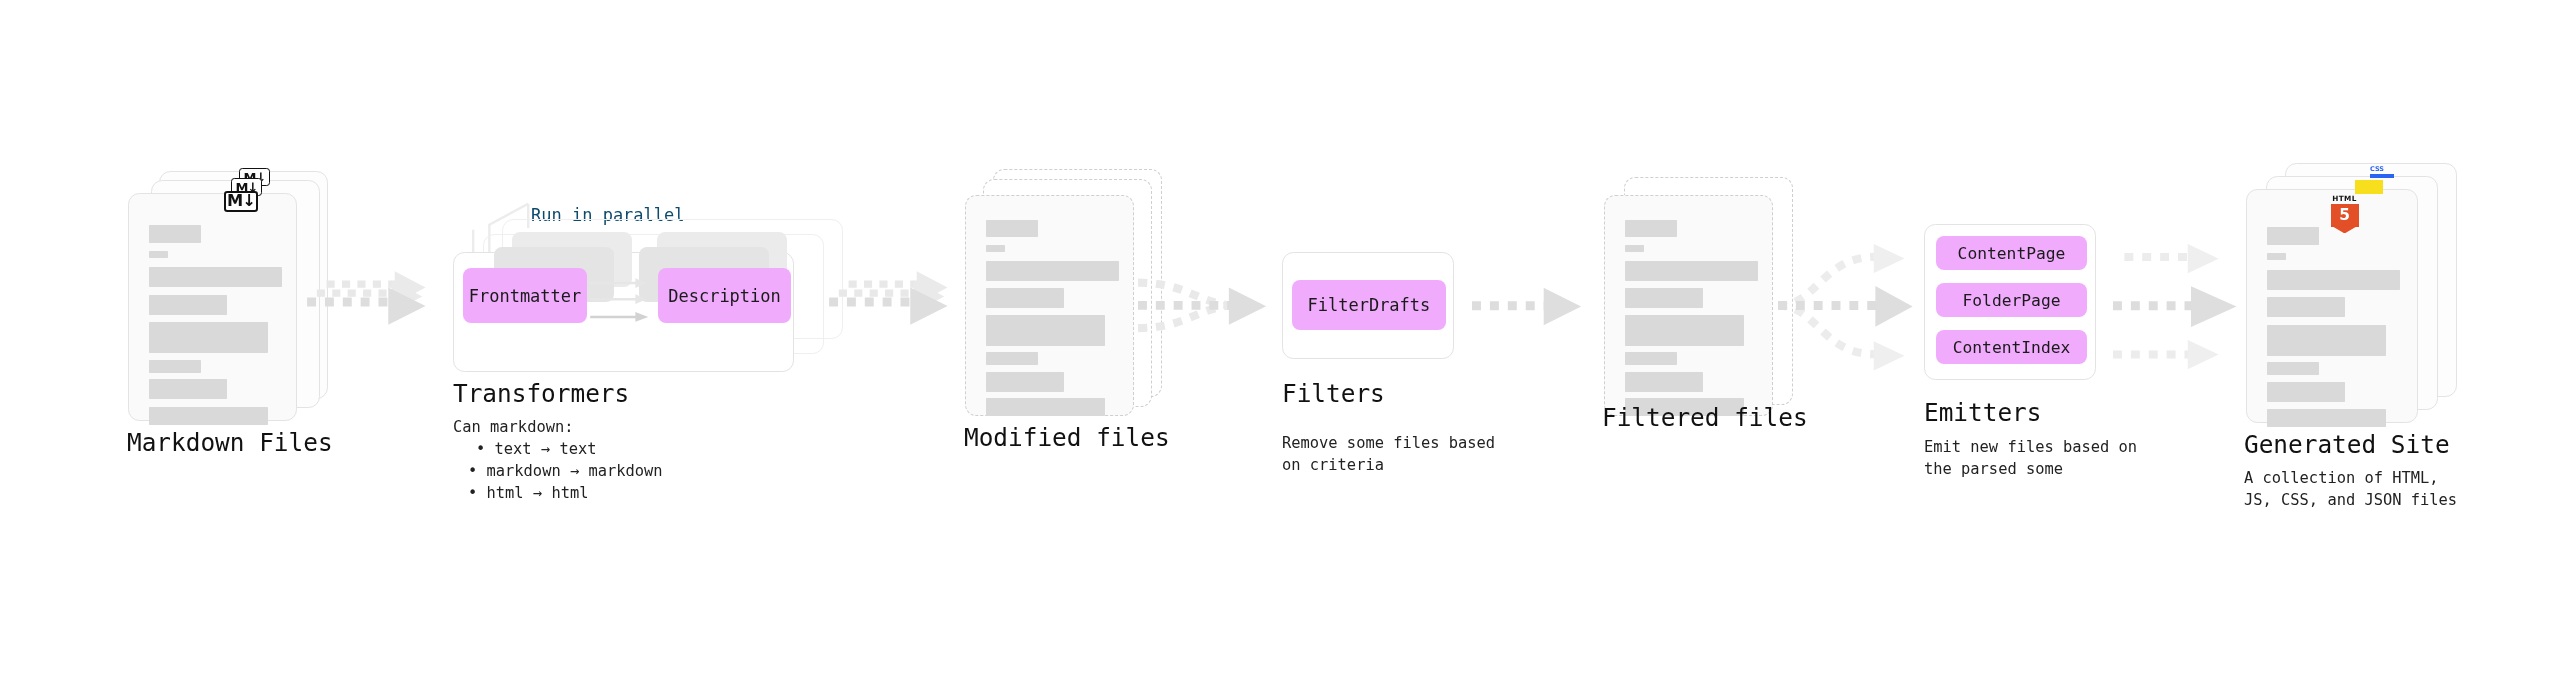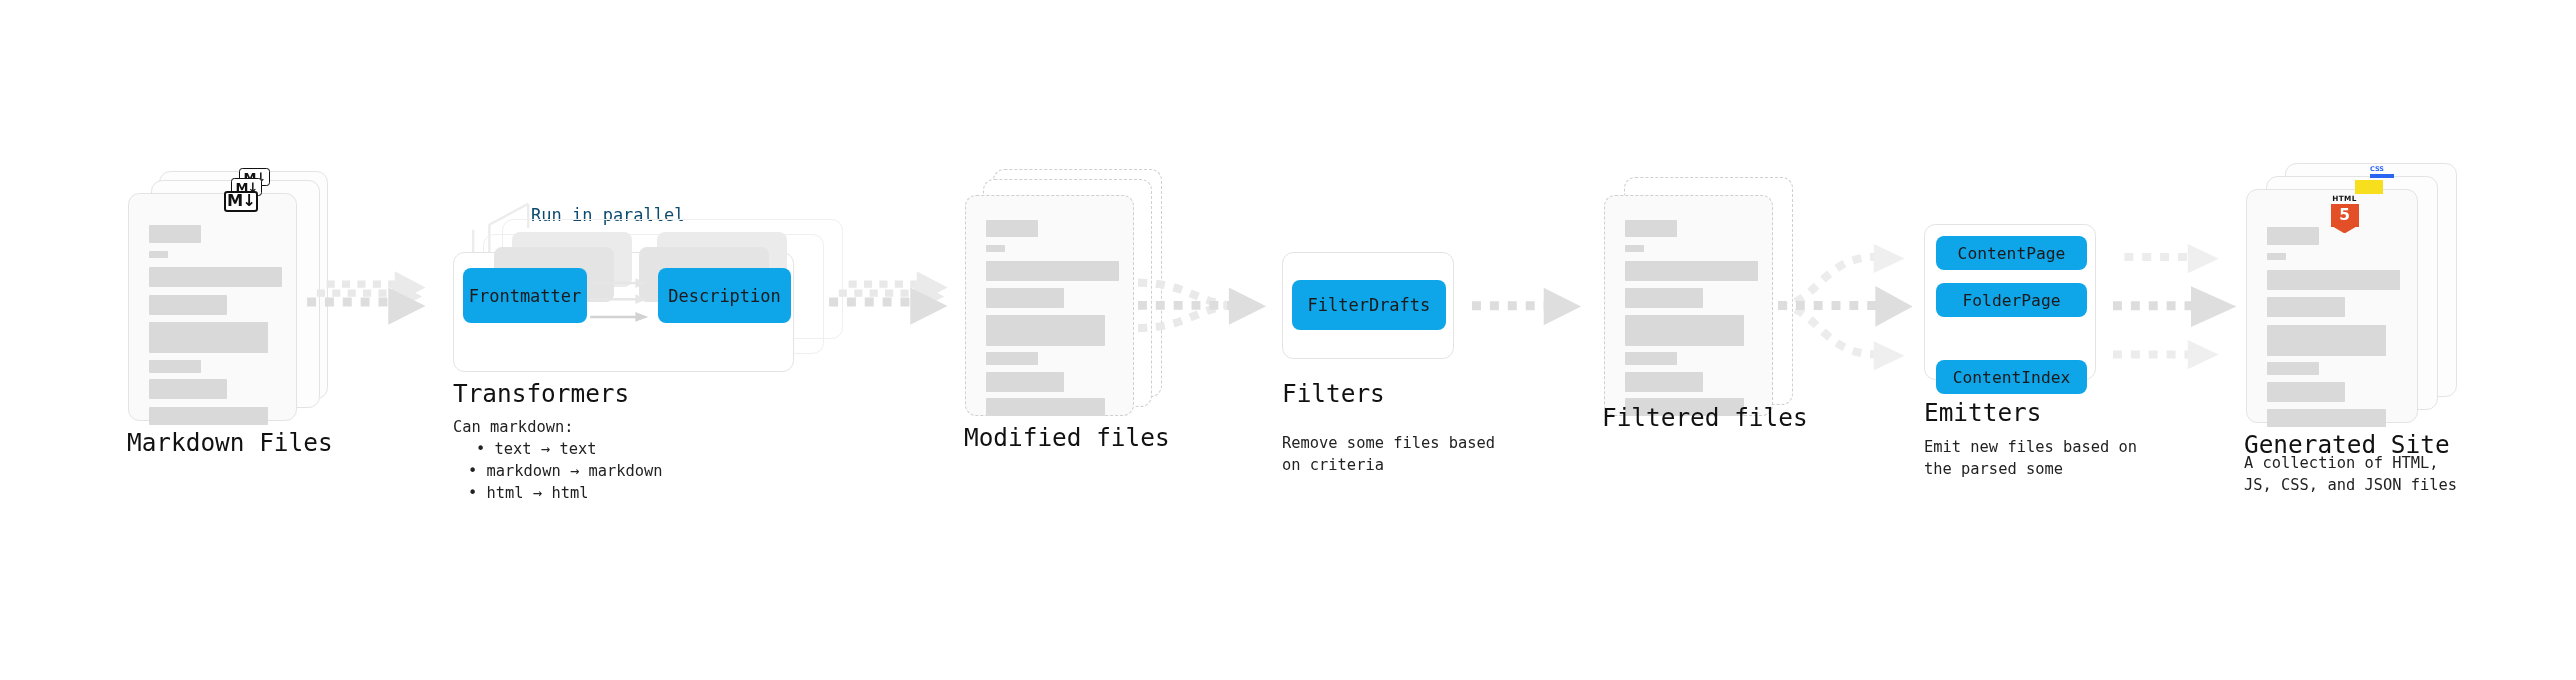--- a/index.html
+++ b/index.html
@@ -48,21 +48,21 @@
   .css-badge{ position:absolute; }
   .css-badge .ct{ font-family:"DejaVu Sans","Liberation Sans",sans-serif; font-weight:700;
                   color:#2965f1; }
   .css-badge .cbar{ background:#2965f1; }
   .js-badge{ position:absolute; background:#f7df1e; }
 
   
   .gbox{ position:absolute; background:#ffffff; border:1.6px solid #e3e3e3; border-radius:11.4px; }
   .gbox.ghost{ background:transparent; border-color:#efefef; }
   .chip{
-    position:absolute; background:#0ea5e9; border-radius:8.1px;
+    position:absolute; background:#f0abfc; border-radius:8.1px;
     display:flex; align-items:center; justify-content:center;
     color:#1a1a1a; white-space:nowrap;
   }
   .chip.ghost{ background:#ebebeb; color:transparent; }
   .chip.ghost2{ background:#e4e4e4; color:transparent; }
 
   
   .title{ position:absolute; color:#111; font-size:24.4px; letter-spacing:0px; white-space:nowrap; }
   .sub{ position:absolute; color:#222; font-size:15.4px; line-height:1.45; white-space:pre; }
   .faint{ position:absolute; color:#0c4a6e; font-size:17px; white-space:nowrap; }
@@ -226,21 +226,21 @@
         <path d="M118 6 L156 24 L118 42 Z"></path>
         <path d="M118 126 L156 144 L118 162 Z"></path>
       </g>
     <path d="M0 82 H124" fill="none" stroke="#dddddd" stroke-width="11" stroke-dasharray="11 11"></path>
     <path d="M120 58 L166 83 L120 108 Z" fill="#dedede"></path>
   </svg>
 
   <div class="gbox" style="left:1924px; top:224px; width:172px; height:156px;"></div>
   <div class="chip" style="left:1936px; top:236px; width:151px; height:34px; font-size:16.3px;">ContentPage</div>
   <div class="chip" style="left:1936px; top:283px; width:151px; height:34px; font-size:16.3px;">FolderPage</div>
-  <div class="chip" style="left:1936px; top:330px; width:151px; height:34px; font-size:16.3px;margin-top:30px;">ContentIndex</div>
+  <div class="chip" style="left:1936px; top:330px; width:151px; height:34px; font-size:16.3px;">ContentIndex</div>
   <div class="title" style="left:1924px; top:398px;">Emitters</div>
   <div class="sub" style="left:1924px; top:436px;">Emit new files based on
 the parsed some</div>
 
   <svg style="position:absolute; left:2113px; top:239px;" width="143" height="140" viewBox="0 0 176 172">
     <g fill="none" stroke="#ececec" stroke-width="10" stroke-dasharray="11 11">
       <path d="M14 22 H96"></path>
         <path d="M0 142 H96"></path>
     </g>
     <g fill="#efefef">
@@ -273,17 +273,17 @@
     <div class="js-badge" style="left:2355px; top:180px; width:28px; height:14px;"></div>
 
     <div class="h5" style="left:2329px; top:195px; width:31px; height:39px;">
       <div class="h5t" style="font-size:7.3px; line-height:8.1px;">HTML</div>
       <div class="shield" style="width:28px; height:23px; margin-left:1.6px; margin-top:0.8px;">
         <div class="five" style="font-size:15.4px;">5</div>
       </div>
     </div>
   </div>
   <div class="title" style="left:2244px; top:430px;">Generated Site</div>
-  <div class="sub" style="left:2244px; top:452px;">A collection of HTML,
+  <div class="sub" style="left:2244px; top:467px;">A collection of HTML,
 JS, CSS, and JSON files</div>
 
 </div>
 
 
 </body></html>

